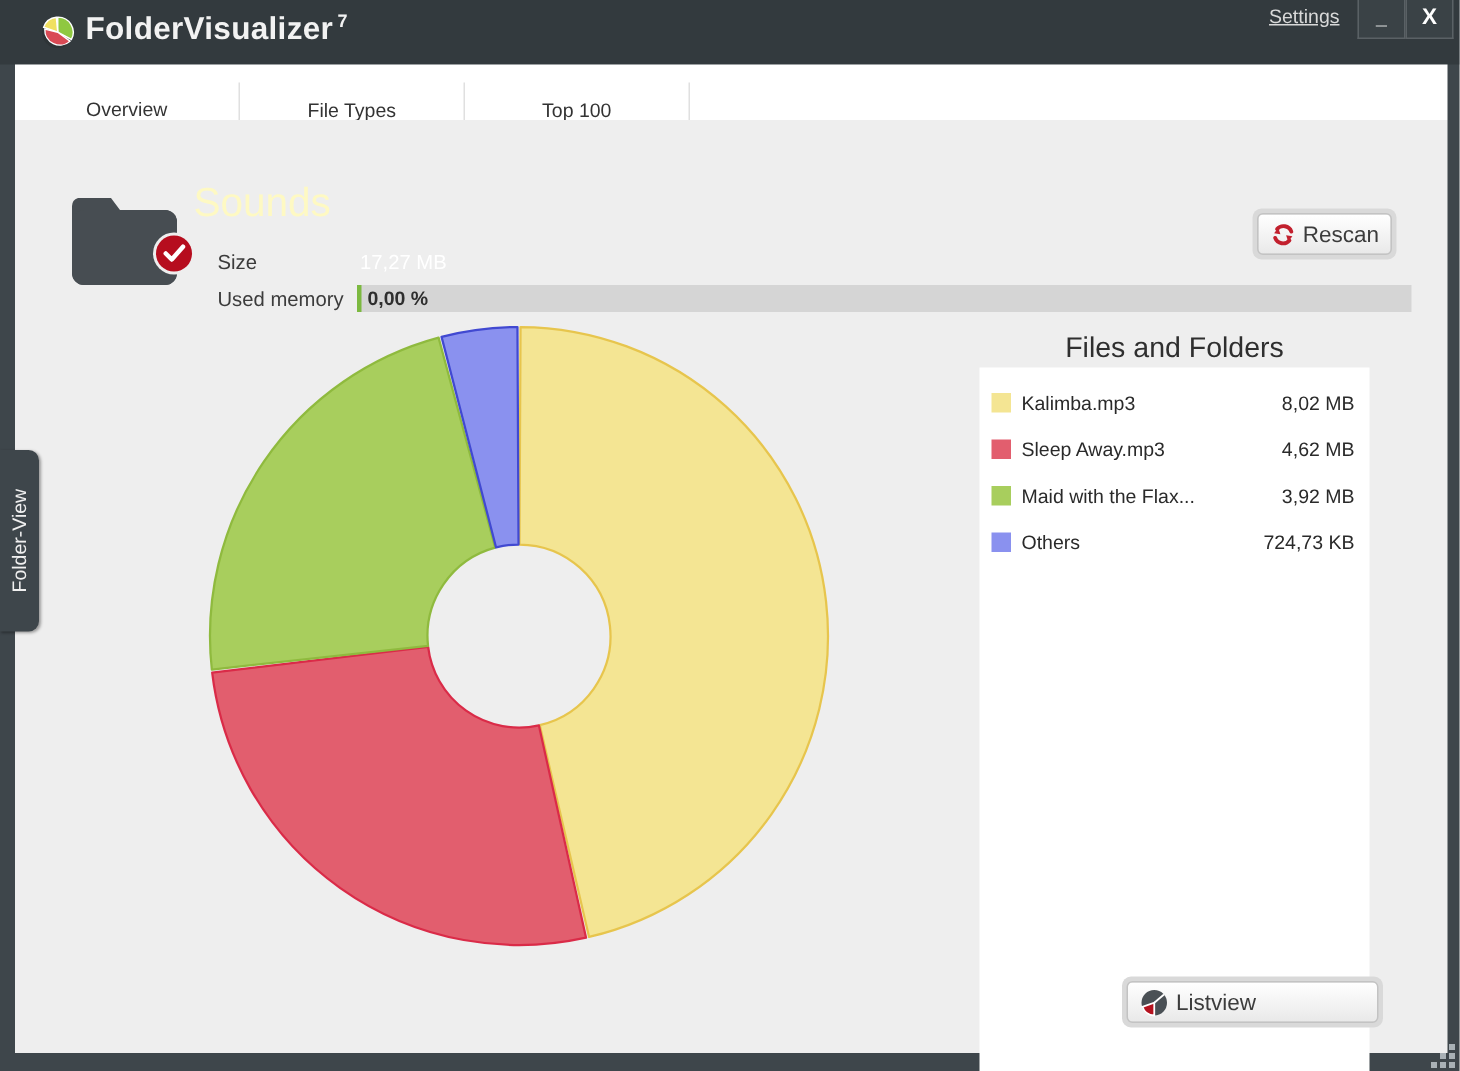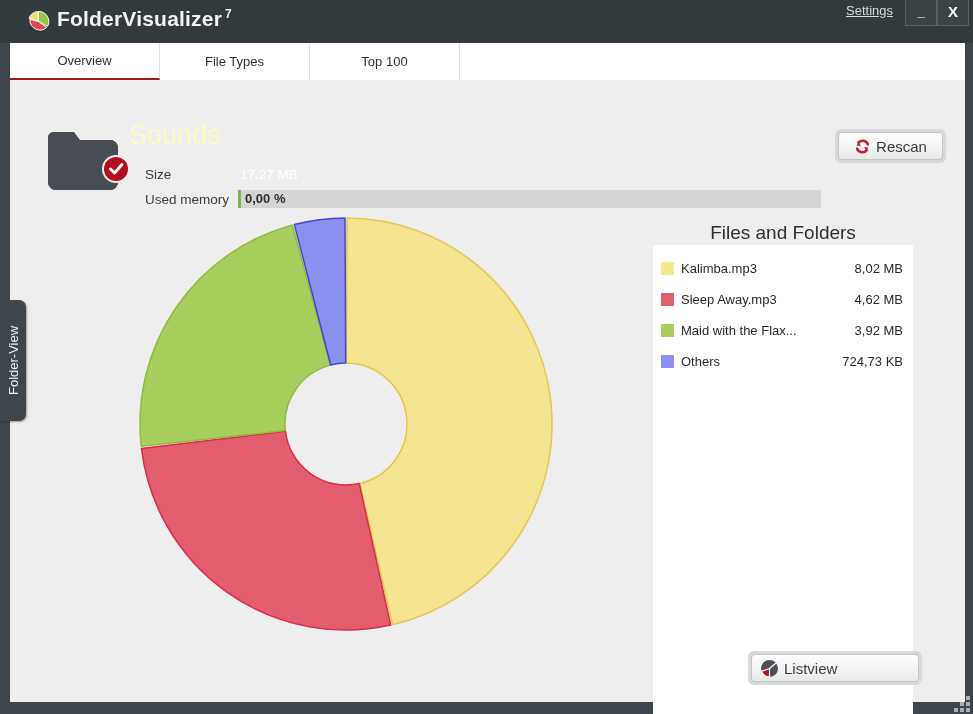--- a/index.html
+++ b/index.html
@@ -13,41 +13,41 @@
   .apptitle sup { font-size:12px; font-weight:bold; margin-left:3px; }
   .settings-link { position:absolute; right:80px; top:3px; color:#d9d9d9; font-size:13px; text-decoration:underline; cursor:pointer; }
   .winbtn { position:absolute; top:0; width:32px; height:26px; background:#3a4246; border:1px solid #5a6165; border-top:none;
             color:#fff; text-align:center; line-height:24px; font-size:13px; font-weight:bold; cursor:pointer; }
   .winbtn.min { right:36px; }
   .winbtn.close { right:4px; font-size:15px; }
 
   
   .tabbar { position:absolute; left:10px; top:43px; width:955px; height:37px; background:#ffffff; display:flex; }
   .tab { width:150px; height:37px; display:flex; align-items:center; justify-content:center;
-         font-size:13px; color:#333; border-right:1px solid #e0e0e0; cursor:pointer; position:relative; }
+         font-size:13px; color:#333; border-right:1px solid #e0e0e0; cursor:pointer; position:relative;margin-top:12px; }
   .tab.active { border-bottom:2px solid #9b1c1c; }
 
   
   .content { position:absolute; left:10px; top:80px; width:955px; height:622px; background:#eeeeee; }
 
   .folder-icon { position:absolute; left:40px; top:122px; width:92px; height:72px; }
 
   .folder-title { position:absolute; left:129px; top:120px; font-size:27px; color:#fef9c3; }
   .size-label { position:absolute; left:145px; top:167px; font-size:13.5px; color:#3c3c3c; }
   .size-value { position:absolute; left:240px; top:167px; font-size:13.5px; color:#ffffff; }
   .mem-label  { position:absolute; left:145px; top:192px; font-size:13.5px; color:#3c3c3c; }
-  .mem-bar { position:absolute; left:238px; top:190px; width:583px; height:18px; background:#d5d5d5; }
+  .mem-bar { position:absolute; left:238px; top:190px; width:703px; height:18px; background:#d5d5d5; }
   .mem-fill { position:absolute; left:0; top:0; height:18px; width:3px; background:#7cb940; }
   .mem-text { position:absolute; left:7px; top:1px; font-size:13px; font-weight:bold; color:#2e2e2e; }
 
   .btn-outer { position:absolute; background:#d9d9d9; border-radius:6px; padding:3px; cursor:pointer; }
   .btn-inner { width:100%; height:100%; background:linear-gradient(#ffffff,#e9e9e9); border:1px solid #c3c3c3;
                border-radius:4px; display:flex; align-items:center; justify-content:center; gap:5px;
                font-size:15px; color:#3c3c3c; }
-  .rescan { left:835px; top:129px; width:111px; height:34px; }
+  .rescan { left:835px; top:139px; width:96px; height:34px; }
   .listview { left:748px; top:651px; width:174px; height:34px; }
 
   .chart-wrap { position:absolute; left:138px; top:216px; width:416px; height:416px; }
 
   .panel-title { position:absolute; left:653px; top:222px; width:260px; text-align:center; font-size:19px; color:#2f2f2f; }
   .panel { position:absolute; left:653px; top:245px; width:260px; height:482px; background:#ffffff; }
   .legend { padding:8px 10px 0 8px; }
   .legend-row { display:flex; align-items:center; height:31px; cursor:pointer; }
   .swatch { width:13px; height:13px; margin-right:7px; flex:none; }
   .legend-name { font-size:13px; color:#2a2a2a; flex:1 1 auto; white-space:nowrap; overflow:hidden; }

